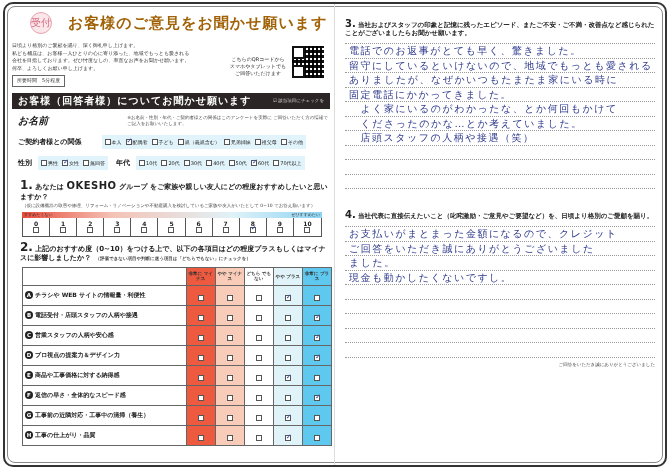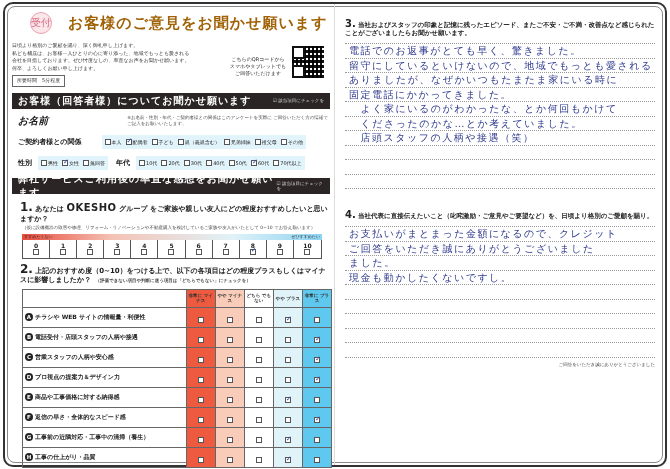--- a/index.html
+++ b/index.html
@@ -193,24 +193,20 @@
           <span class="cb on"></span>
           <span>60代</span>
         </label>
       <label class="opt">
           <span class="cb"></span>
           <span>70代以上</span>
         </label>
     </div>
   </div>
 
-  <div class="sec-bar">
-    <span class="t">弊社サービスご利用後の率直な感想をお聞かせ願います</span>
-    <span class="n">☑ 該当項目にチェックを</span>
-  </div>
 
   <div class="q">
     <div class="q-title">
       <span class="q-num">1.</span>
       <span>あなたは</span>
       <span class="q-brand">OKESHO</span>
       <span>グループ をご家族や親しい友人にどの程度おすすめしたいと思いますか？</span>
     </div>
     <div class="q-sub">（仮に設備機器の取替や修理、リフォーム・リノベーションや不動産購入を検討しているご家族や友人がいたとして 0~10 でお答え願います）</div>
     <div class="nps">

